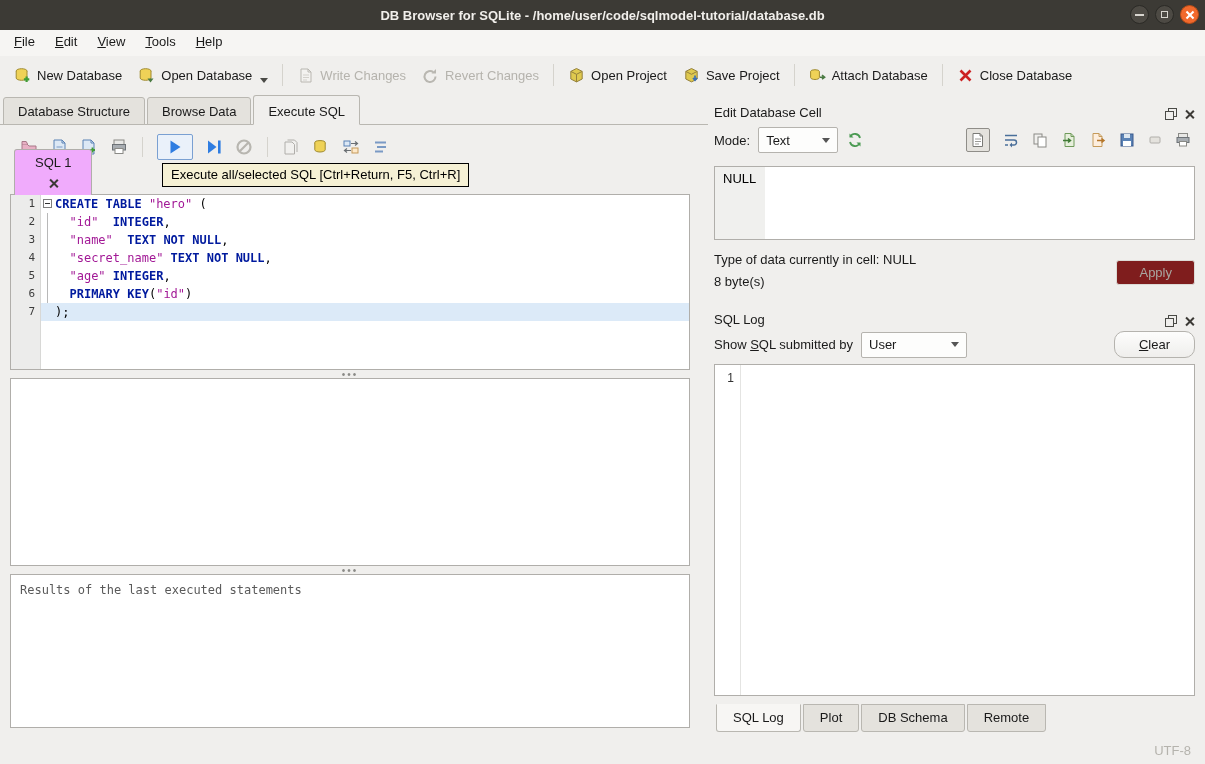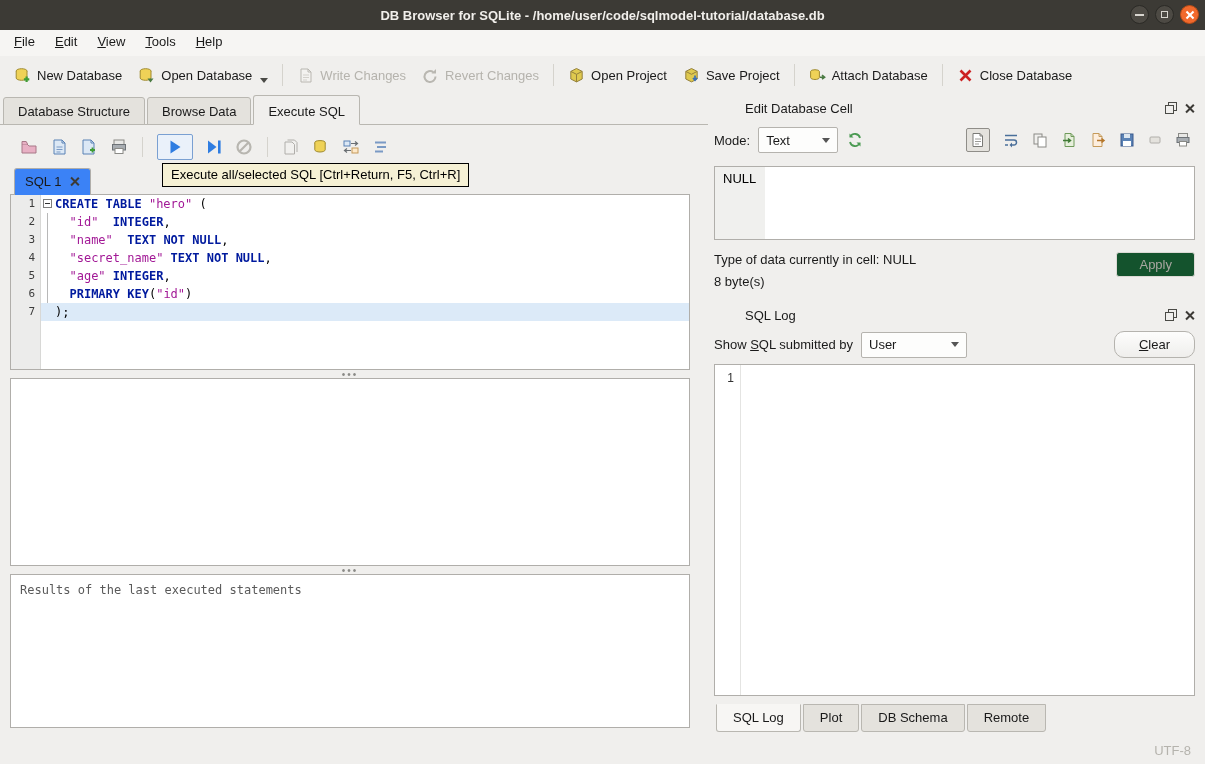--- a/index.html
+++ b/index.html
@@ -42,21 +42,21 @@
   .left-panel { flex: 1; min-height: 0; display: flex; flex-direction: column; padding: 4px 18px 8px 10px; position: relative; }
 
   
   .sql-toolbar { height: 36px; display: flex; align-items: center; gap: 12px; padding-left: 10px; position: relative; flex: none; }
   .vsep { width: 1px; height: 20px; background: #d5d3cd; margin: 0 2px; }
   .exec-box { border: 1px solid #7aa0d2; background: #eaf1fa; border-radius: 2px; padding: 4px 9px; display: inline-flex; }
   .tooltip { position: absolute; left: 152px; top: 34px; z-index: 30; background: #f6f1d5; border: 1px solid #000; padding: 3px 8px 4px; white-space: nowrap; font-size: 13px; color: #000; }
 
   
   .sql-tabrow { height: 29px; display: flex; align-items: flex-end; padding-left: 4px; flex: none; }
-  .sql-tab { display: flex; align-items: center; gap: 8px; border: 1px solid #b0aeaa; border-bottom: none; border-radius: 3px 3px 0 0; padding: 5px 10px 6px; background: #3b82f6; position: relative; z-index: 2; margin-bottom: -1px; }
+  .sql-tab { display: flex; align-items: center; gap: 8px; border: 1px solid #b0aeaa; border-bottom: none; border-radius: 3px 3px 0 0; padding: 5px 20px 6px; background: #f0abfc; position: relative; z-index: 2; margin-bottom: -1px; flex-direction: column; }
 
   
   .editor-box { height: 176px; border: 1px solid #b0aeaa; background: #fff; position: relative; overflow: hidden; flex: none; font-family: "DejaVu Sans Mono", monospace; }
   .gutter-bg { position: absolute; left: 0; top: 0; bottom: 0; width: 30px; background: #ececeb; border-right: 1px solid #d8d8d6; }
   .code-line { display: flex; height: 18px; line-height: 18px; position: relative; }
   .ln { width: 30px; flex: none; text-align: right; padding-right: 6px; font-size: 11px; color: #3c3c3c; position: relative; z-index: 1; }
   .line-body { flex: 1; display: flex; }
   .code-line.current .line-body { background: #dceaf8; }
   .fold { width: 14px; flex: none; position: relative; }
   .fold-box { position: absolute; left: 2px; top: 4px; width: 9px; height: 9px; border: 1px solid #7e7e7e; background: #fff; }
@@ -66,21 +66,21 @@
   .tok-kw { color: #001a9e; font-weight: bold; }
   .tok-str { color: #a21896; }
   .tok-pl { color: #000; }
 
   .splitter { height: 8px; display: flex; align-items: center; justify-content: center; color: #8a8a86; font-size: 10px; letter-spacing: 2px; flex: none; }
   .grid-box { height: 188px; border: 1px solid #b0aeaa; background: #fff; flex: none; }
   .msg-box { flex: 1; border: 1px solid #b0aeaa; background: #fff; padding: 8px 9px; font-family: "DejaVu Sans Mono", monospace; font-size: 12px; color: #5a5a5a; min-height: 0; }
 
   
   .right-col { flex: 1; display: flex; flex-direction: column; min-height: 0; padding: 2px 10px 4px 6px; }
-  .dock-header { height: 24px; display: flex; align-items: center; flex: none; margin-left: 31px; }
+  .dock-header { height: 24px; display: flex; align-items: flex-end; flex: none; }
   .dock-header .dock-title { flex: 1; }
   .float-ic { position: relative; width: 12px; height: 12px; display: inline-block; margin-right: 7px; }
   .float-ic::before { content: ""; position: absolute; left: 0; bottom: 0; width: 7px; height: 7px; border: 1px solid #4a4a46; background: #f0efed; z-index: 1; }
   .float-ic::after { content: ""; position: absolute; right: 0; top: 0; width: 7px; height: 7px; border: 1px solid #4a4a46; }
   .close-x { position: relative; width: 11px; height: 11px; display: inline-block; }
   .close-x::before, .close-x::after { content: ""; position: absolute; left: 5px; top: 0; width: 1.6px; height: 11px; background: #3c3a36; }
   .close-x::before { transform: rotate(45deg); }
   .close-x::after { transform: rotate(-45deg); }
 
   .mode-row { display: flex; align-items: center; gap: 8px; margin-top: 6px; height: 28px; flex: none; }
@@ -89,21 +89,21 @@
   .mode-combo { width: 80px; }
   .user-combo { width: 106px; }
   .cell-icons { display: flex; align-items: center; gap: 13px; margin-left: auto; padding-right: 4px; }
   .pressed { border: 1px solid #8f8d88; background: #e4e2dd; border-radius: 2px; padding: 3px; display: inline-flex; }
 
   .cell-box { margin-top: 12px; height: 74px; border: 1px solid #b0aeaa; background: #fff; display: flex; flex: none; }
   .cell-gutter { width: 50px; background: #f0f0ee; padding: 4px 0 0 8px; font-size: 13px; color: #000; }
 
   .info-row { display: flex; margin-top: 12px; flex: none; }
   .info-texts { flex: 1; display: flex; flex-direction: column; gap: 7px; }
-  .apply-btn { align-self: flex-start; margin-top: 0; background: #14532d; border: 1px solid #dcdad5; border-radius: 3px; color: #a9a7a1; padding: 4px 22px; }
+  .apply-btn { align-self: flex-start; margin-top: 8px; background: #7f1d1d; border: 1px solid #dcdad5; border-radius: 3px; color: #a9a7a1; padding: 4px 22px; }
 
   .sqllog-header { margin-top: 14px; }
   .show-row { display: flex; align-items: center; gap: 8px; margin-top: 4px; flex: none; }
   .clear-btn { margin-left: auto; background: linear-gradient(#fdfdfc, #efeeec); border: 1px solid #b5b3ae; border-radius: 10px; padding: 5px 24px; }
 
   .log-box { flex: 1; min-height: 0; border: 1px solid #b0aeaa; background: #fff; margin-top: 6px; display: flex; }
   .log-gutter { width: 26px; border-right: 1px solid #e4e4e2; padding: 6px 6px 0 0; text-align: right; font-size: 12px; color: #333; }
 
   .dock-tabs { display: flex; margin-top: 8px; padding-left: 2px; flex: none; }
   .dock-tab { padding: 5px 16px 6px; background: #e4e2dd; border: 1px solid #b9b7b1; border-radius: 0 0 3px 3px; margin-right: 2px; }

